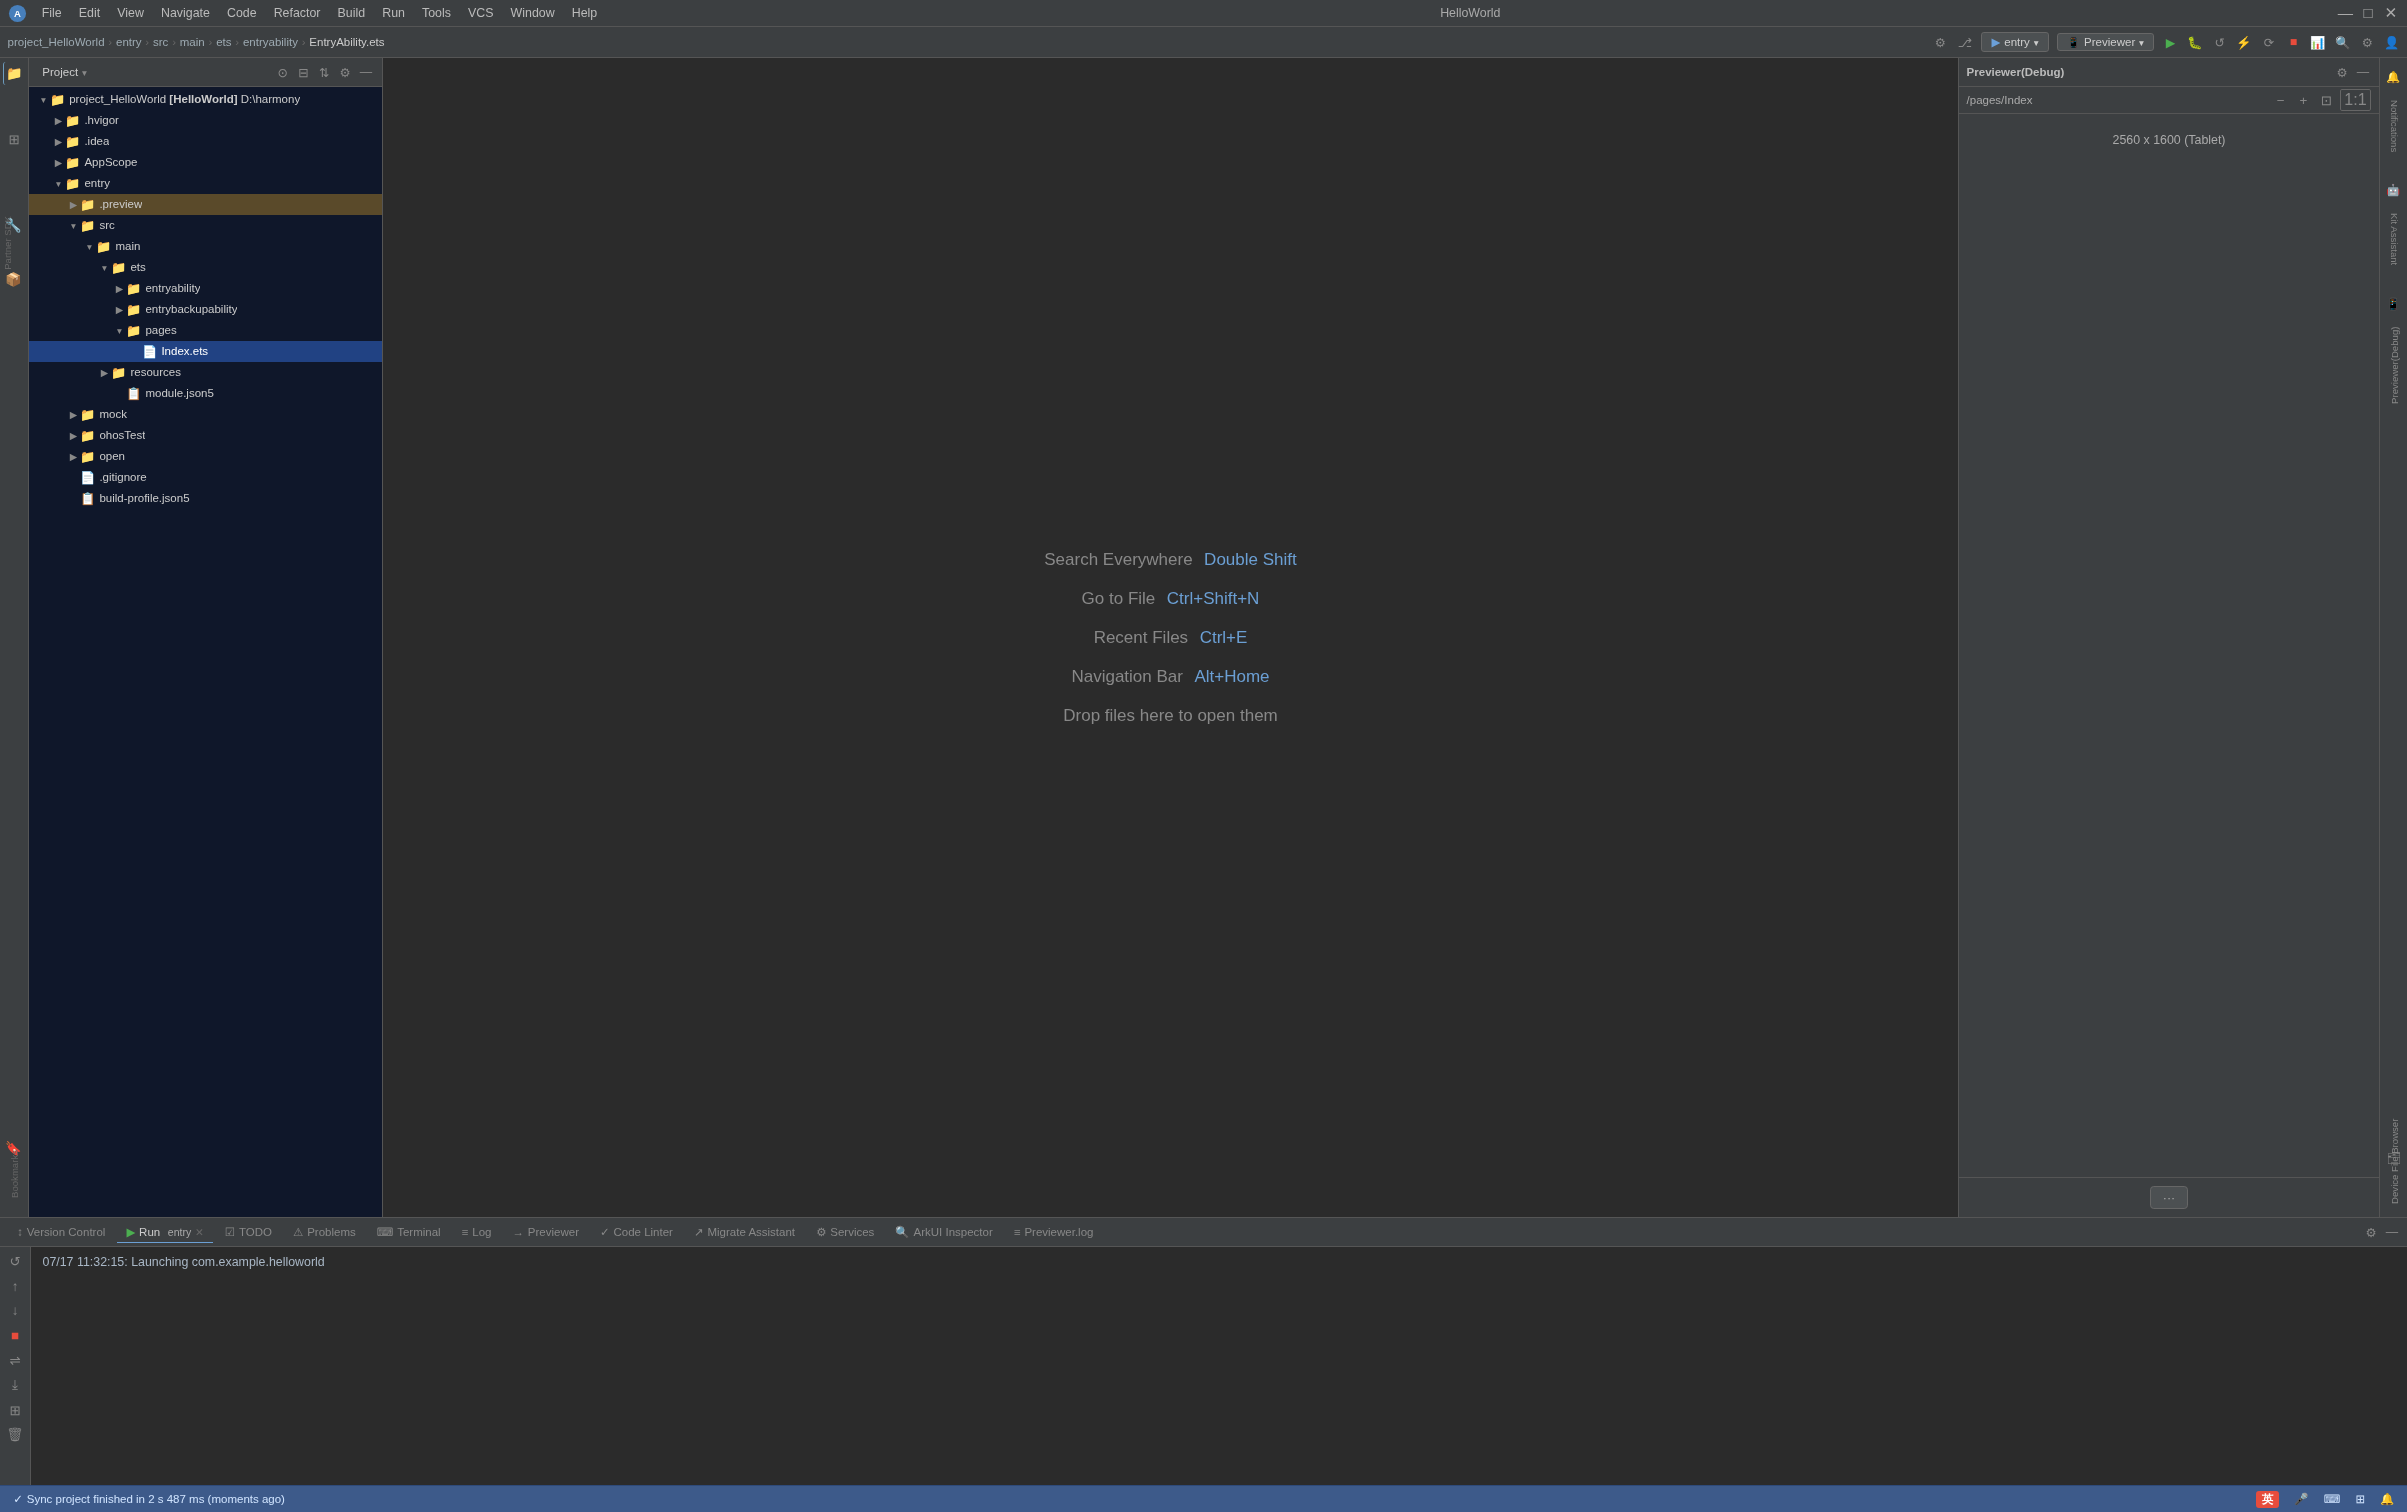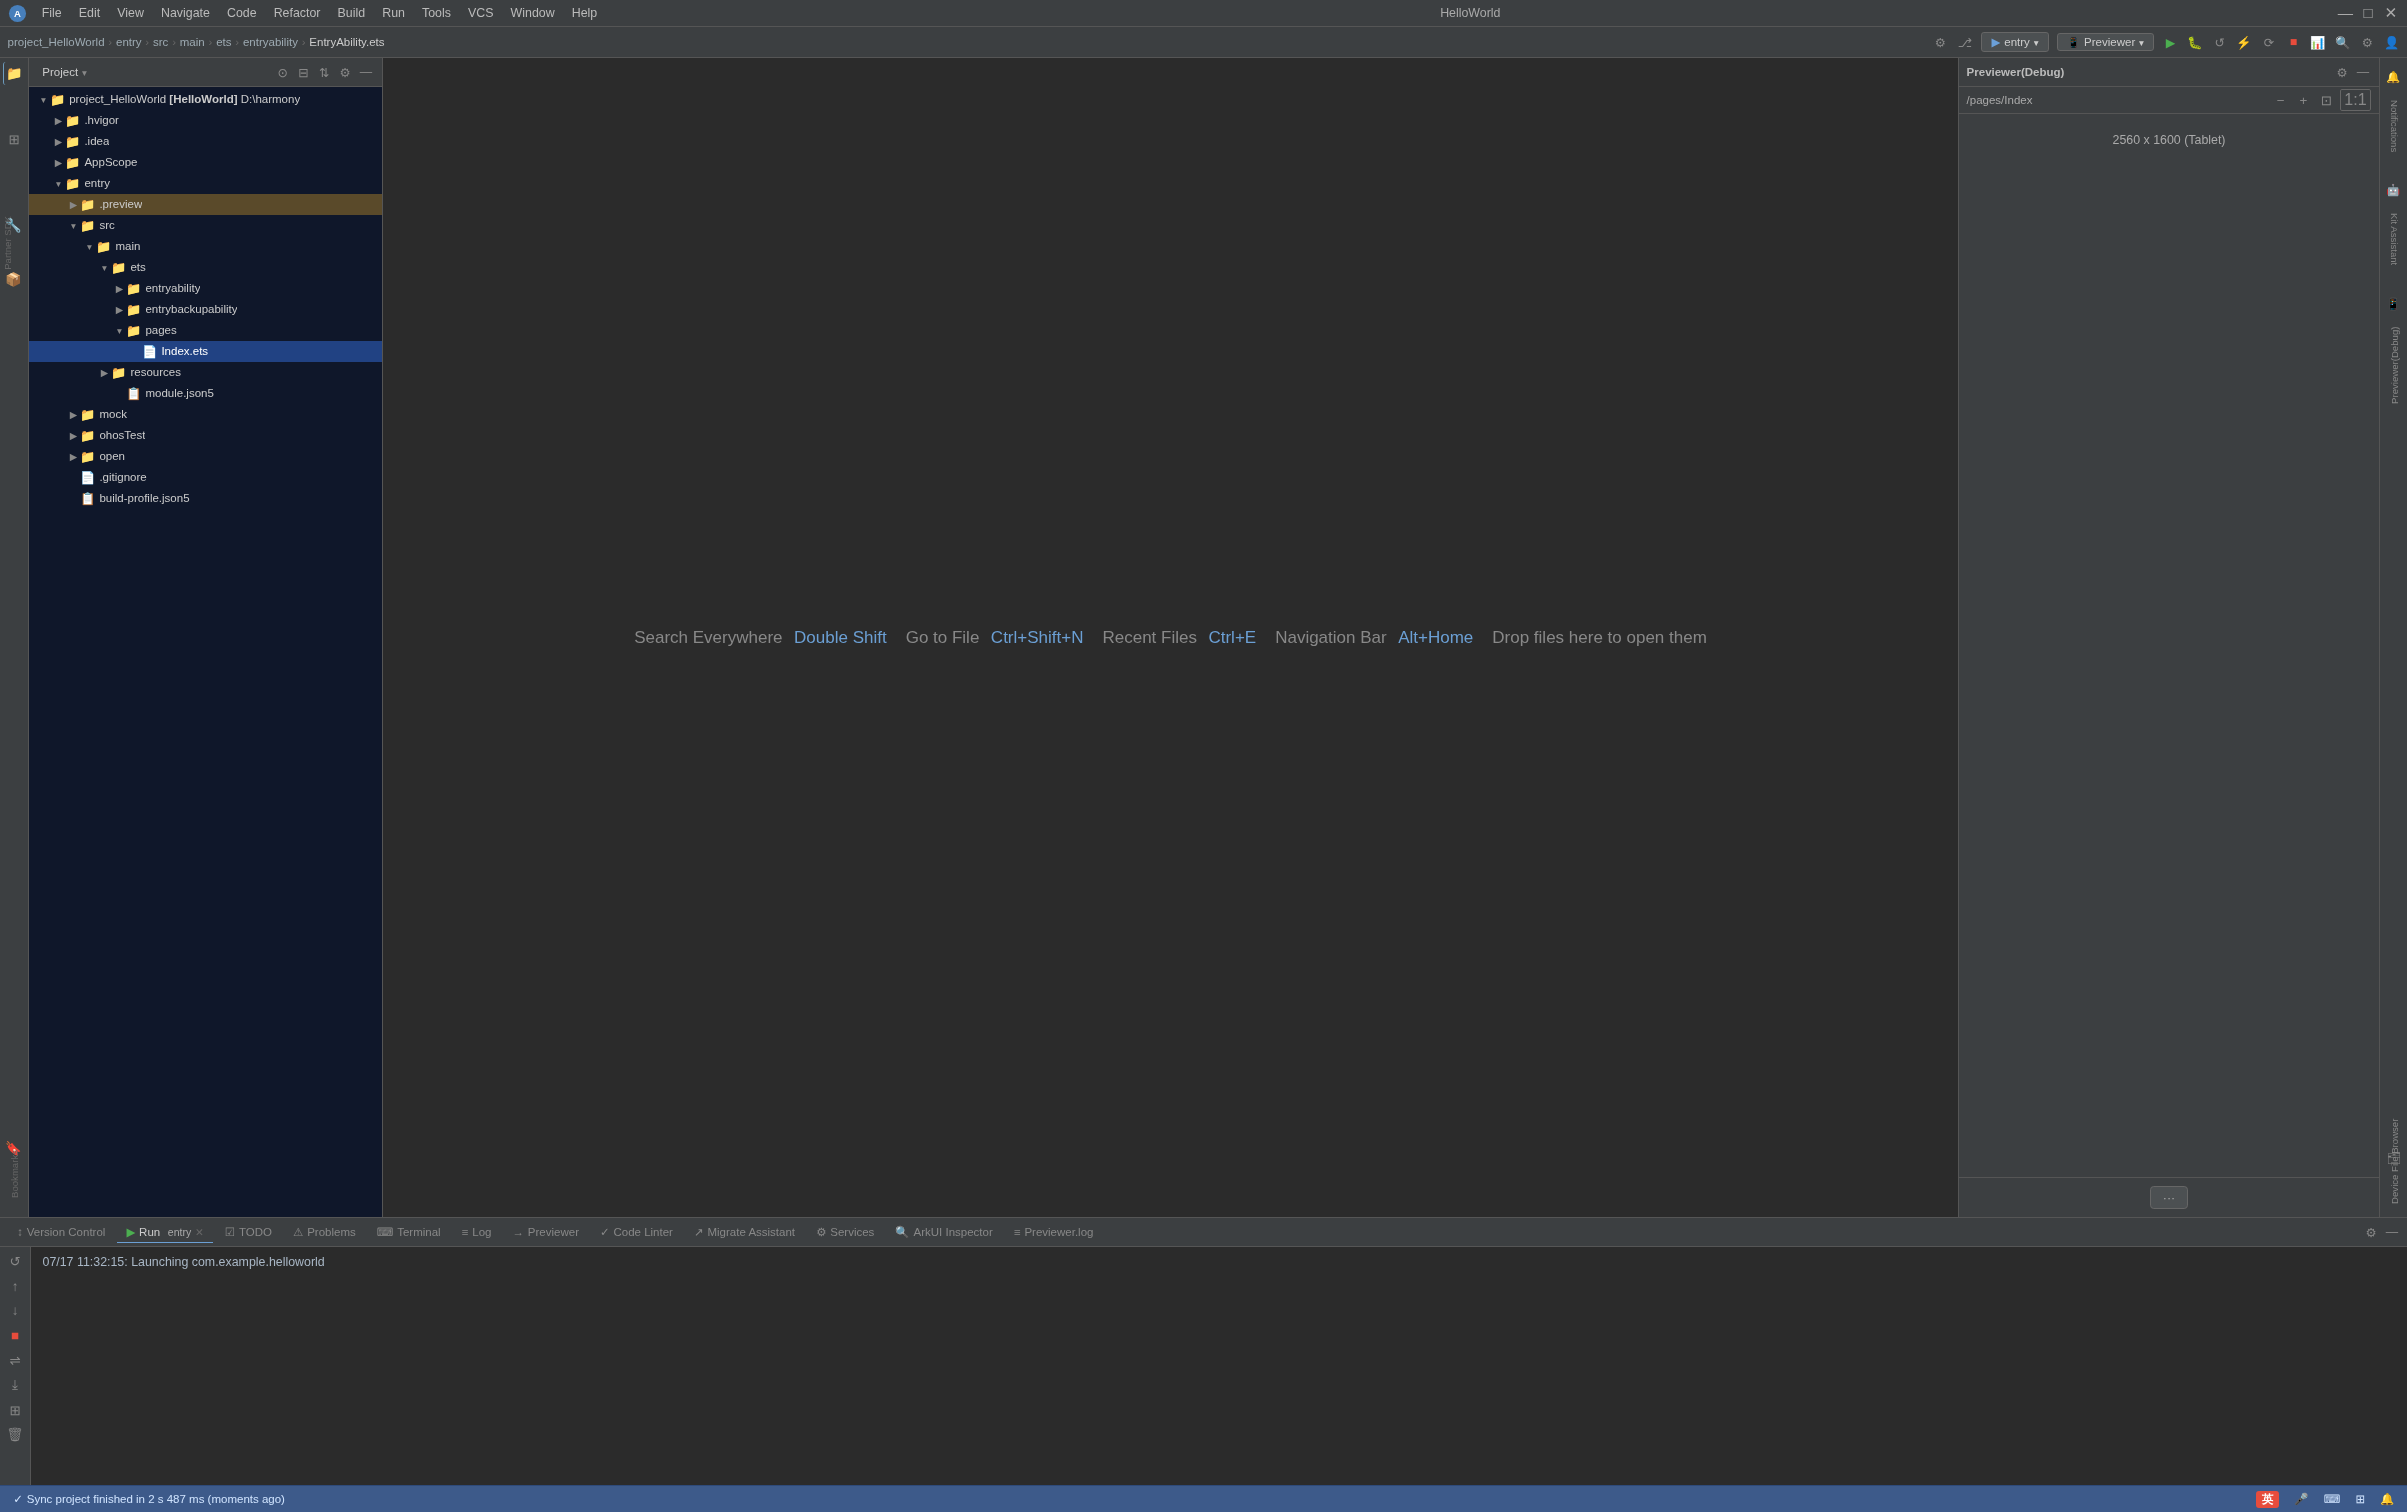--- a/index.html
+++ b/index.html
@@ -221,21 +221,21 @@
     .editor-area {
       flex: 1;
       display: flex;
       flex-direction: column;
       background: #2b2b2b;
       overflow: hidden;
     }
     .editor-empty {
       flex: 1;
       display: flex;
-      flex-direction: row;
+      flex-direction: column;
       align-items: center;
       justify-content: center;
       gap: 19px;
     }
     .editor-hint {
       display: flex;
       align-items: center;
       gap: 11.5px;
       font-size: 17px;
       color: #888;

